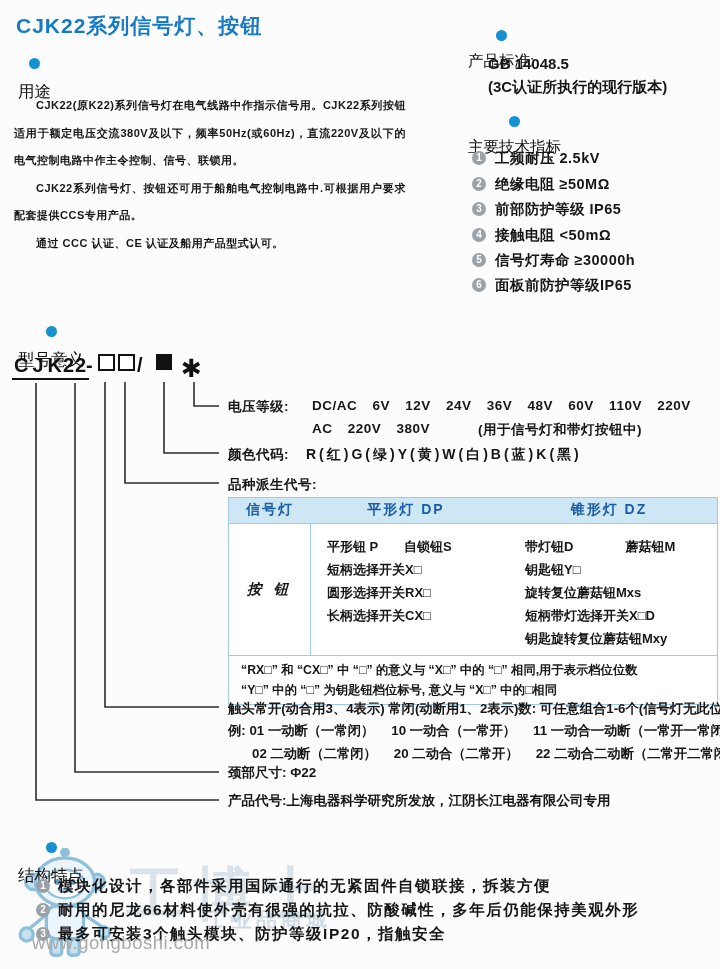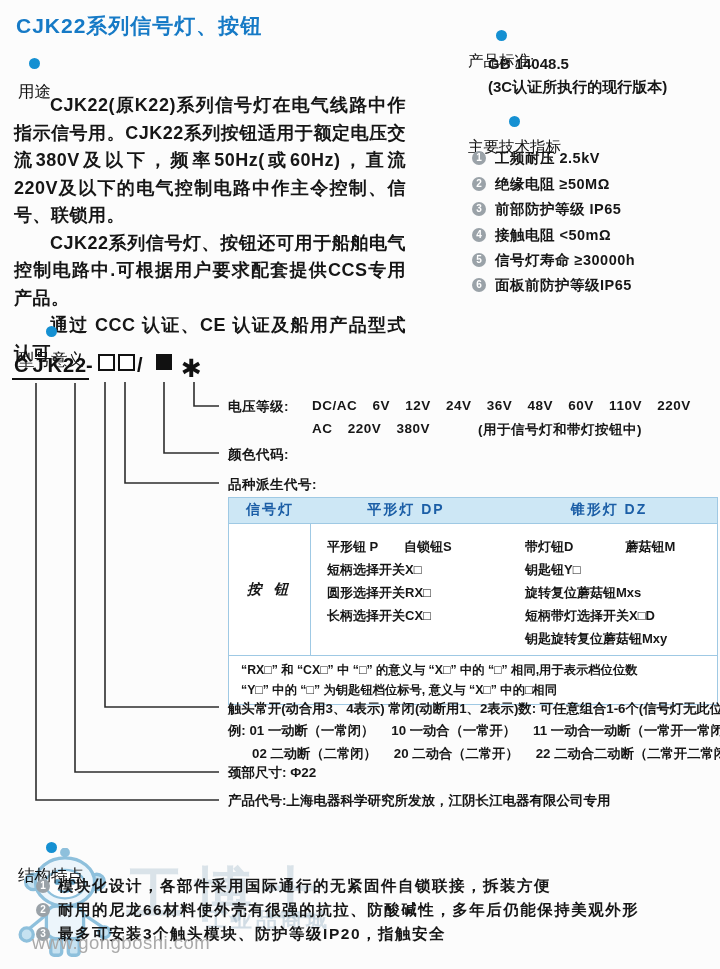--- a/index.html
+++ b/index.html
@@ -15,21 +15,21 @@
   .abs{position:absolute;}
 
   
   .page-title{left:16px;top:12px;font-size:21px;font-weight:bold;color:#167ac6;letter-spacing:1px;}
   .sec-head{display:flex;align-items:center;gap:12px;font-size:16.5px;font-weight:normal;color:#101010;flex-direction:column;}
   .dot{width:11px;height:12px;border-radius:50%;background:#1590d2;flex:0 0 11px;}
   .sec-head.small{gap:10px;font-size:15.5px;}
 
   
   .usage{left:14px;top:92px;width:392px;}
-  .usage p{margin:0;font-size:18px;font-weight:bold;line-height:27.5px;text-indent:2em;text-align:justify;letter-spacing:0.5px;}
+  .usage p{margin:0;font-size:11px;font-weight:bold;line-height:27.5px;text-indent:2em;text-align:justify;letter-spacing:0.5px;}
 
   
   .std-lines{left:488px;top:52px;font-size:15px;font-weight:bold;line-height:23px;}
   .spec-item{left:472px;display:flex;align-items:center;gap:9px;height:20px;}
   .spec-item .txt{font-size:14.5px;font-weight:bold;letter-spacing:0.5px;}
   .badge{display:inline-flex;width:14px;height:14px;border-radius:50%;background:#9aa2a8;color:#fff;
          font-size:10px;font-weight:bold;align-items:center;justify-content:center;flex:0 0 14px;line-height:1;}
 
   
   .formula{left:14px;top:354px;width:220px;height:30px;font-weight:bold;font-size:20px;color:#111;}
@@ -186,20 +186,21 @@
         <path d="M36 383 V800 H219"></path>
       </g>
     </svg>
 
     <div class="abs lbl" style="left:228px;top:398px;">电压等级:</div>
     <div class="abs lbl wsp" style="left:306px;top:398px;">DC/AC 6V 12V 24V 36V 48V 60V 110V 220V</div>
     <div class="abs lbl wsp" style="left:306px;top:421px;">AC 220V 380V</div>
     <div class="abs lbl" style="left:478px;top:421px;">(用于信号灯和带灯按钮中)</div>
 
     <div class="abs lbl" style="left:228px;top:446px;">颜色代码:</div>
+    <div class="abs lbl" style="left:306px;top:446px;font-size:14px;letter-spacing:3px;">R(红)G(绿)Y(黄)W(白)B(蓝)K(黑)</div>
 
     <div class="abs lbl" style="left:228px;top:476px;">品种派生代号:</div>
 
     <div class="abs ptable">
       <div class="t-head">
         <div>信号灯</div>
         <div>平形灯 DP</div>
         <div>锥形灯 DZ</div>
       </div>
       <div class="t-body">

